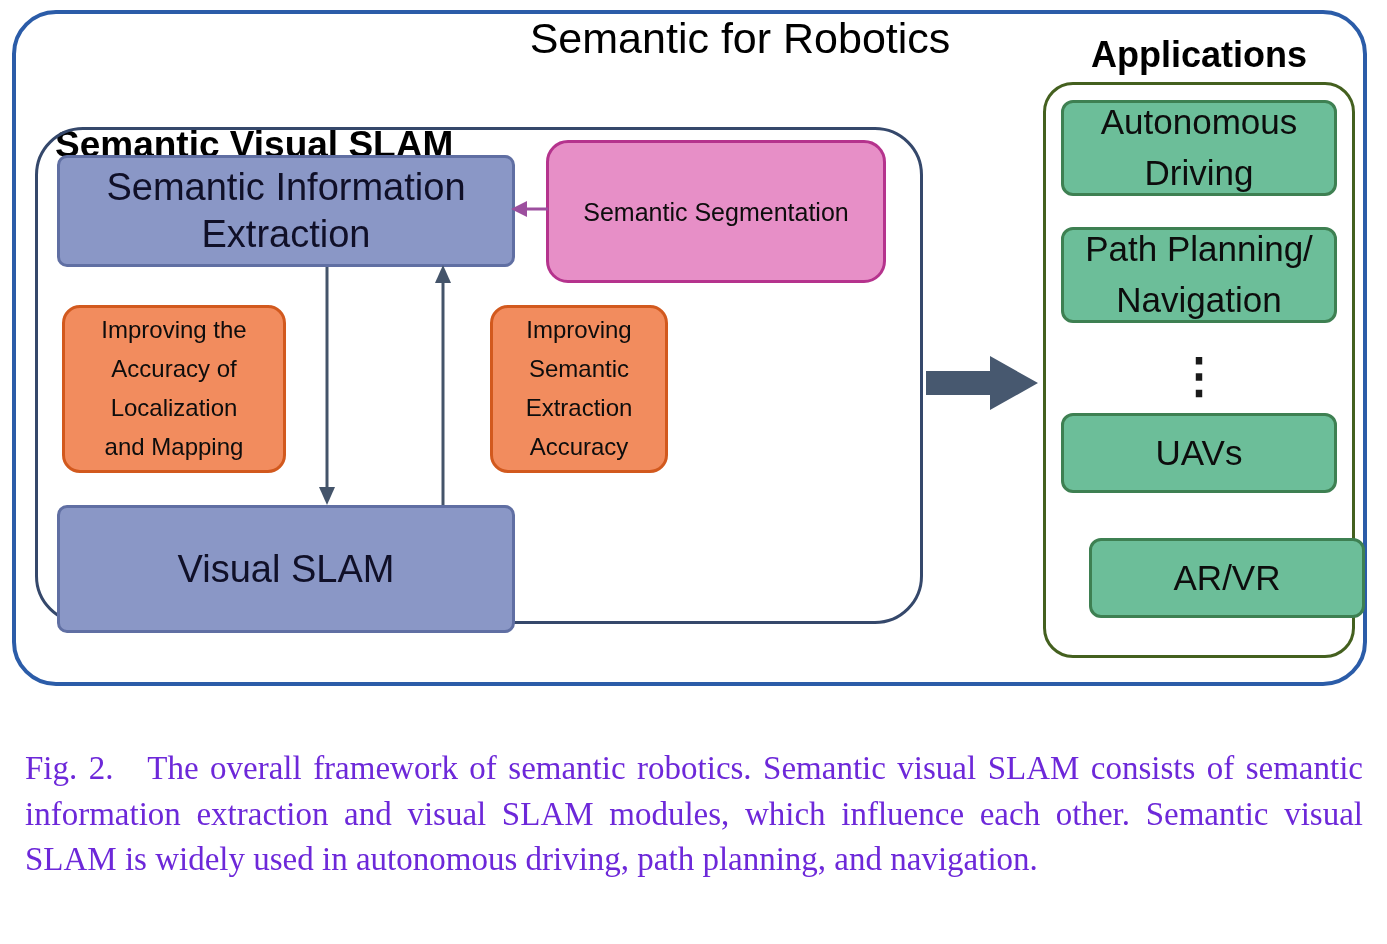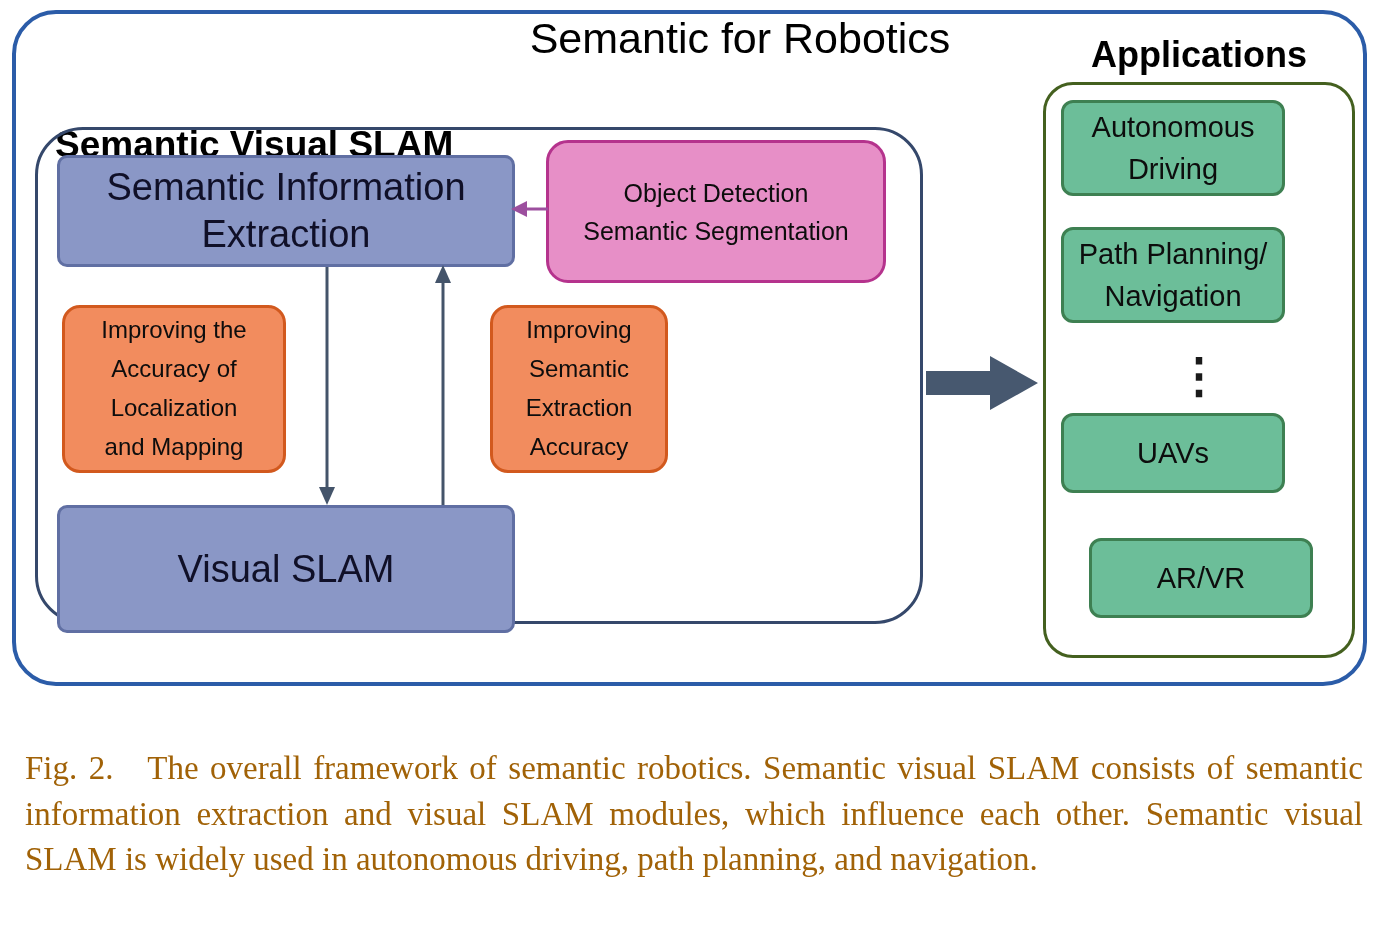--- a/index.html
+++ b/index.html
@@ -28,23 +28,23 @@
   .apps-heading {
     left:1043px; top:34px; width:312px;
     font-size:36px; font-weight:bold; color:#000;
     text-align:center;
   }
   .apps-box {
     left:1043px; top:82px; width:312px; height:576px;
     border:3px solid #44601F; border-radius:30px;
   }
   .app-item {
-    left:1061px; width:224px;
+    left:1061px; width:276px;
     background:#6CBE99; border:3px solid #3E8052; border-radius:12px;
-    font-size:29px; color:#0d0d0d; line-height:1.45;
+    font-size:35px; color:#0d0d0d; line-height:1.45;
     padding:4px 14px;
   }
   .app-0 { top:100px; height:96px; }
   .app-1 { top:227px; height:96px; }
   .app-dots { left:1061px; top:338px; width:276px; height:74px;
     font-size:48px; font-weight:bold; color:#1a1a1a; }
   .app-2 { top:413px; height:80px; }
   .app-3 { top:538px; height:80px;margin-left:28px; }
 
   
@@ -71,42 +71,41 @@
   .orange-box {
     background:#F28C5E; border:3px solid #D2591E; border-radius:18px;
     font-size:24px; color:#0d0d0d; line-height:1.62;
   }
   .orange-left  { left:62px;  top:305px; width:224px; height:168px; }
   .orange-right { left:490px; top:305px; width:178px; height:168px; }
 
   .caption {
     left:25px; top:746px; width:1338px;
     font-family:"Liberation Serif", serif;
-    font-size:33px; line-height:1.38; color:#a16207;
+    font-size:33px; line-height:1.38; color:#6d28d9;
     text-align:justify;
   }
 </style>
 </head>
 <body>
 
 <div id="root">
 
   <div class="abs outer-box"></div>
 
   <div class="abs fig-title">Semantic for Robotics</div>
 
   <div class="abs svslam-heading">Semantic Visual SLAM</div>
   <div class="abs slam-box"></div>
 
   <div class="abs ctr blue-box sie-box">
     <span>Semantic Information Extraction</span>
   </div>
 
   <div class="abs ctr pink-box">
-    <div>Object Detection</div>
     <div>Semantic Segmentation</div>
   </div>
 
   <svg class="abs" style="left:511px; top:198px;" width="37" height="22" viewBox="0 0 37 22">
     <line x1="37" y1="11" x2="12" y2="11" stroke="#9C4F9E" stroke-width="3"></line>
     <polygon points="0,11 16,3 16,19" fill="#9C4F9E"></polygon>
   </svg>
 
   <div class="abs ctr orange-box orange-left">
     <div>Improving the</div>

